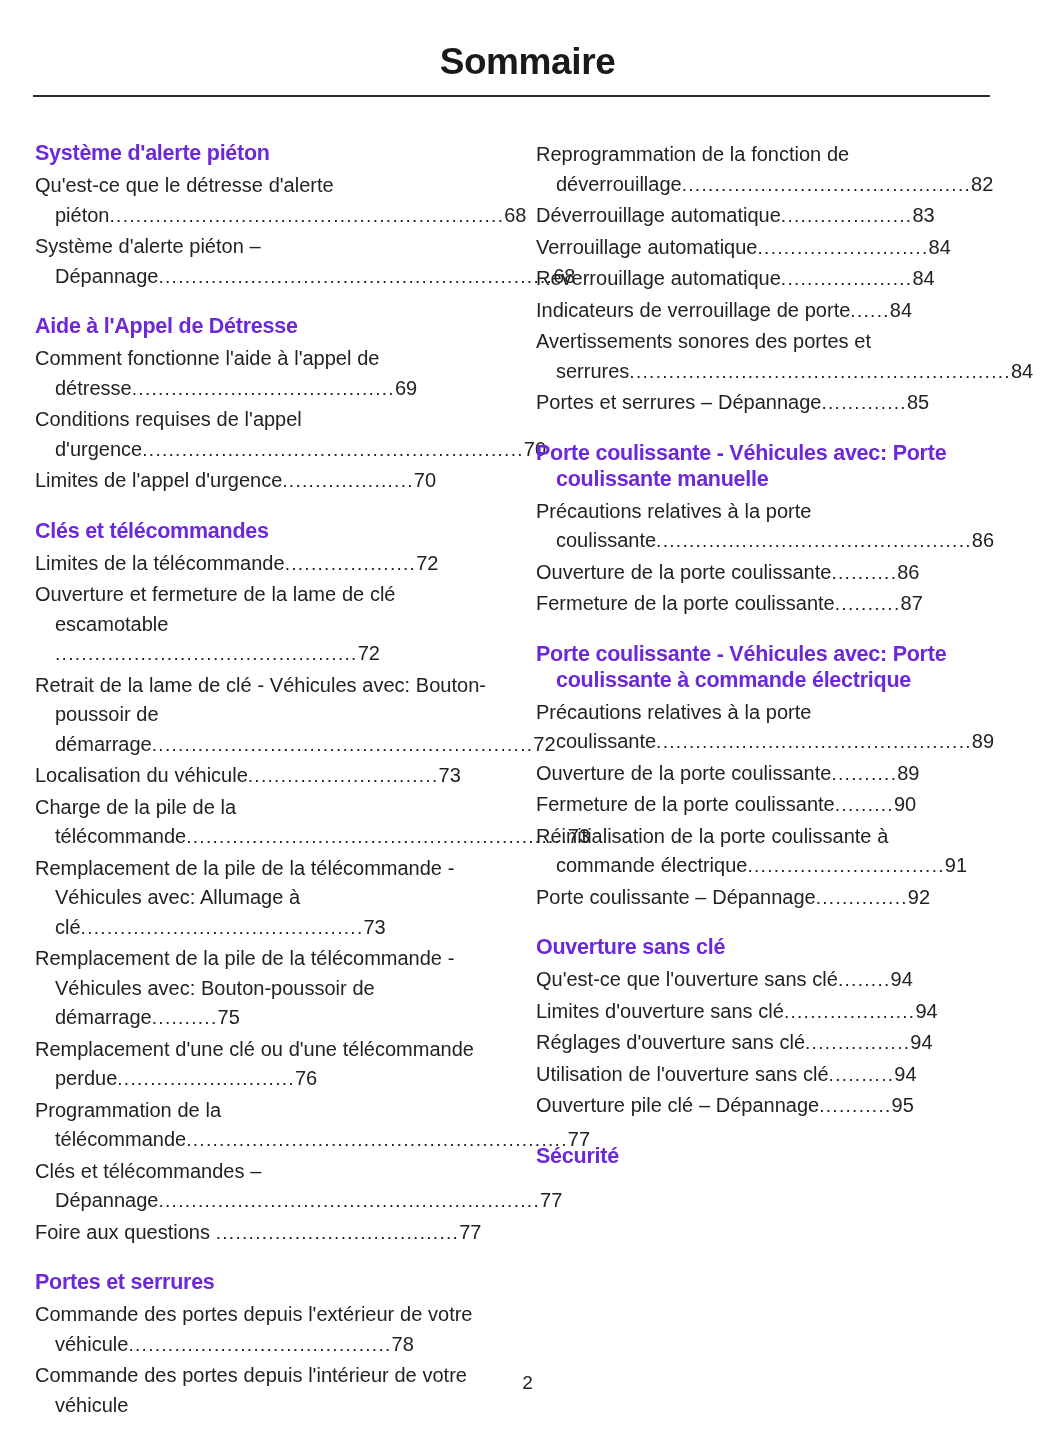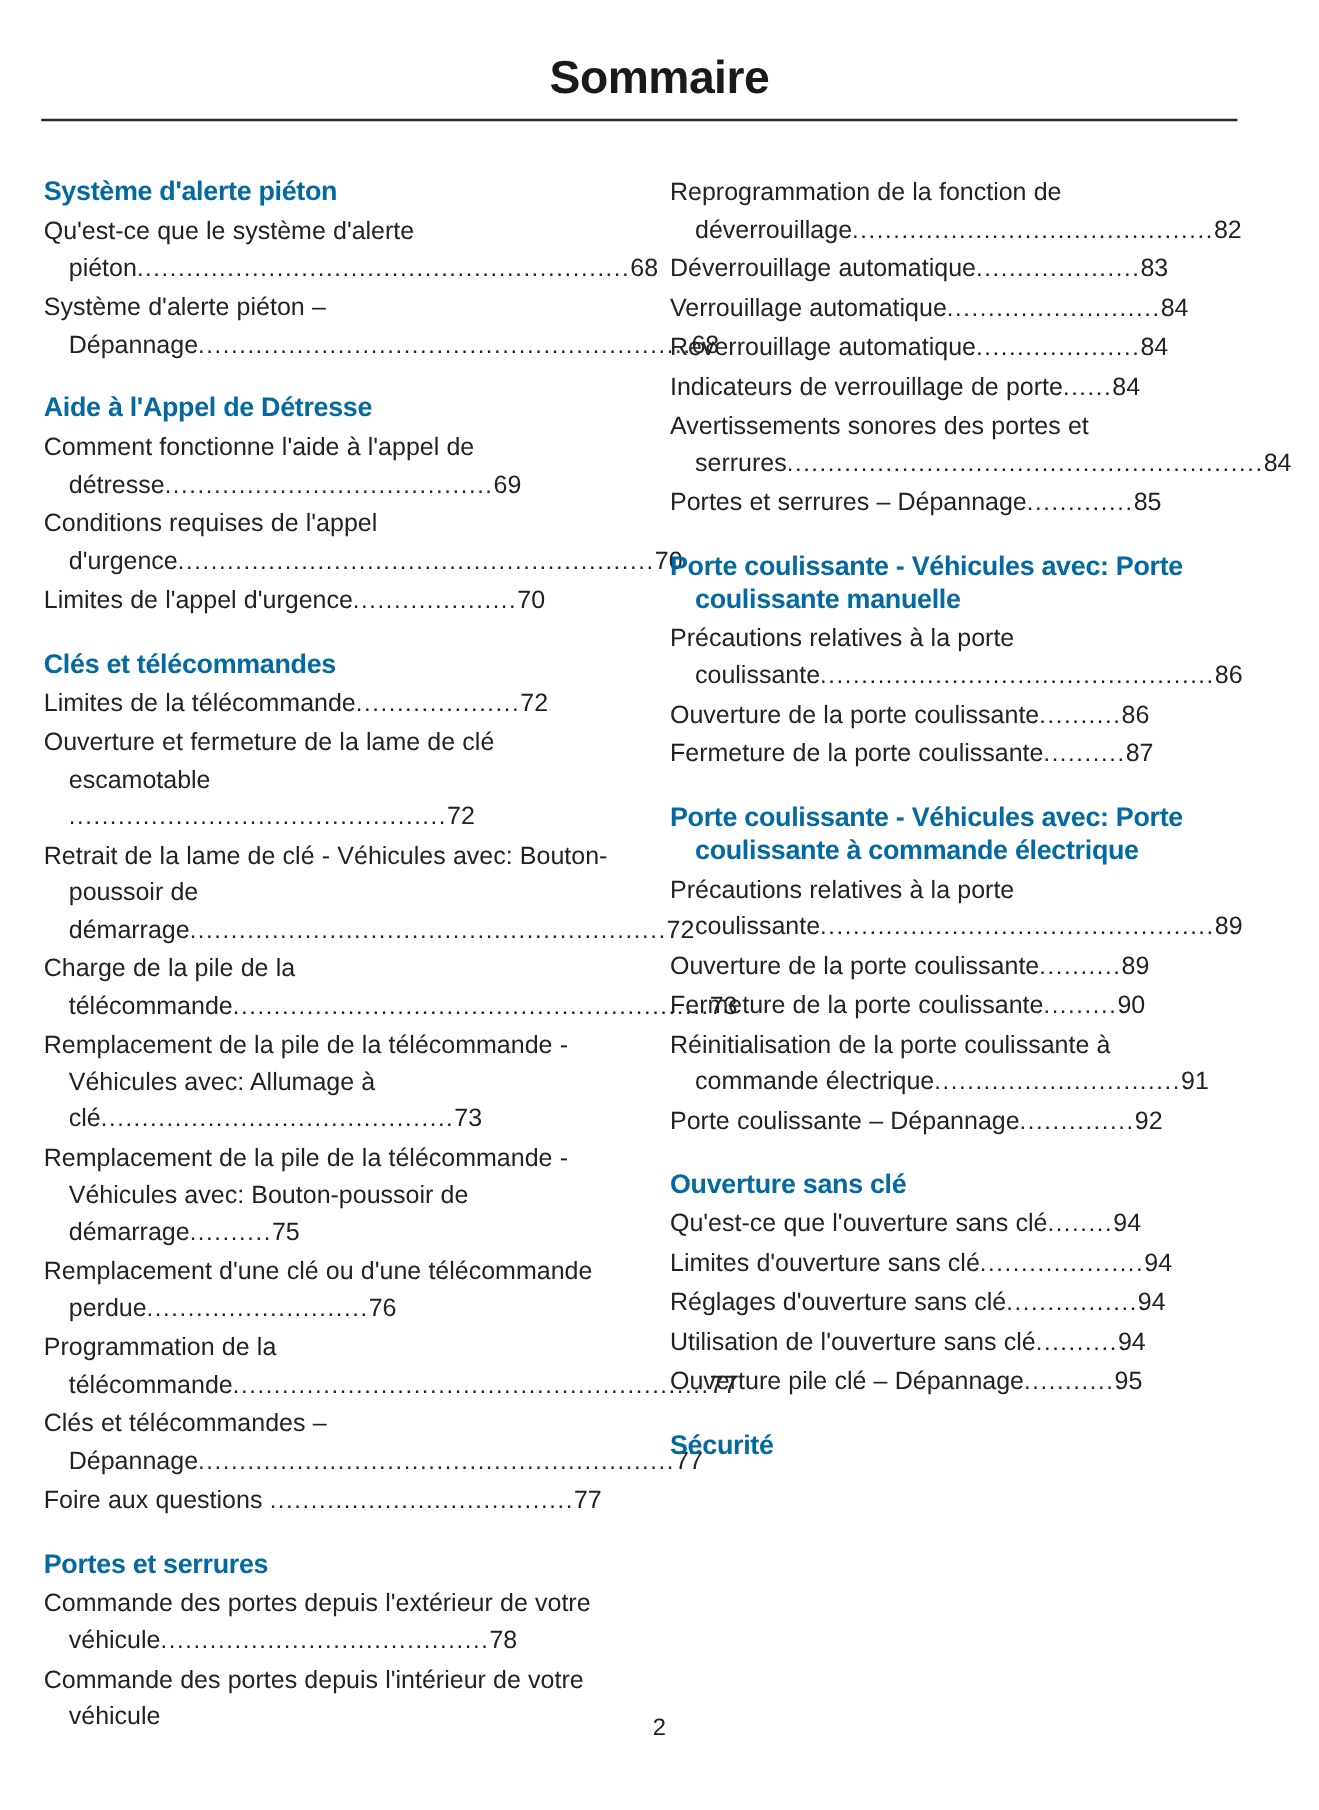--- a/index.html
+++ b/index.html
@@ -65,21 +65,21 @@
   .section + .section { margin-top: 22px; }
 
   .section-heading {
     font-size: 21.5px;
     font-weight: bold;
     line-height: 26px;
     letter-spacing: -0.25px;
     padding-left: 20px;
     text-indent: -20px;
     margin-bottom: 5px;
-    color: #0369a1;
+    color: #6d28d9;
   }
 
   .entry {
     font-size: 20px;
     line-height: 29.5px;
     color: #222222;
     padding-left: 20px;
     text-indent: -20px;
     margin-bottom: 2px;
     word-spacing: 0.2px;
@@ -109,34 +109,35 @@
 <div class="page">
 
   <div class="page-title">Sommaire</div>
 
   <div class="header-rule"></div>
 
   <div class="columns">
     <div class="col col-left" id="col-left">
         <div class="section">
           <div class="section-heading">Système d'alerte piéton</div>
-          <div class="entry"><span class="etext">Qu'est-ce que le système d'alerte piéton</span><span class="leader">............................................................</span><span class="pageno">68</span></div>
+          <div class="entry"><span class="etext">Qu'est-ce que le détresse d'alerte piéton</span><span class="leader">............................................................</span><span class="pageno">68</span></div>
           <div class="entry"><span class="etext">Système d'alerte piéton – Dépannage</span><span class="leader">............................................................</span><span class="pageno">68</span></div>
         </div>
         <div class="section">
           <div class="section-heading">Aide à l'Appel de Détresse</div>
           <div class="entry"><span class="etext">Comment fonctionne l'aide à l'appel de détresse</span><span class="leader">........................................</span><span class="pageno">69</span></div>
           <div class="entry"><span class="etext">Conditions requises de l'appel d'urgence</span><span class="leader">..........................................................</span><span class="pageno">70</span></div>
           <div class="entry"><span class="etext">Limites de l'appel d'urgence</span><span class="leader">....................</span><span class="pageno">70</span></div>
         </div>
         <div class="section">
           <div class="section-heading">Clés et télécommandes</div>
           <div class="entry"><span class="etext">Limites de la télécommande</span><span class="leader">....................</span><span class="pageno">72</span></div>
           <div class="entry"><span class="etext">Ouverture et fermeture de la lame de clé escamotable </span><span class="leader">..............................................</span><span class="pageno">72</span></div>
           <div class="entry"><span class="etext">Retrait de la lame de clé - Véhicules avec: Bouton-poussoir de démarrage</span><span class="leader">..........................................................</span><span class="pageno">72</span></div>
+          <div class="entry"><span class="etext">Localisation du véhicule</span><span class="leader">.............................</span><span class="pageno">73</span></div>
           <div class="entry"><span class="etext">Charge de la pile de la télécommande</span><span class="leader">..........................................................</span><span class="pageno">73</span></div>
           <div class="entry"><span class="etext">Remplacement de la pile de la télécommande - Véhicules avec: Allumage à clé</span><span class="leader">...........................................</span><span class="pageno">73</span></div>
           <div class="entry"><span class="etext">Remplacement de la pile de la télécommande - Véhicules avec: Bouton-poussoir de démarrage</span><span class="leader">..........</span><span class="pageno">75</span></div>
           <div class="entry"><span class="etext">Remplacement d'une clé ou d'une télécommande perdue</span><span class="leader">...........................</span><span class="pageno">76</span></div>
           <div class="entry"><span class="etext">Programmation de la télécommande</span><span class="leader">..........................................................</span><span class="pageno">77</span></div>
           <div class="entry"><span class="etext">Clés et télécommandes – Dépannage</span><span class="leader">..........................................................</span><span class="pageno">77</span></div>
           <div class="entry"><span class="etext">Foire aux questions </span><span class="leader">.....................................</span><span class="pageno">77</span></div>
         </div>
         <div class="section">
           <div class="section-heading">Portes et serrures</div>

